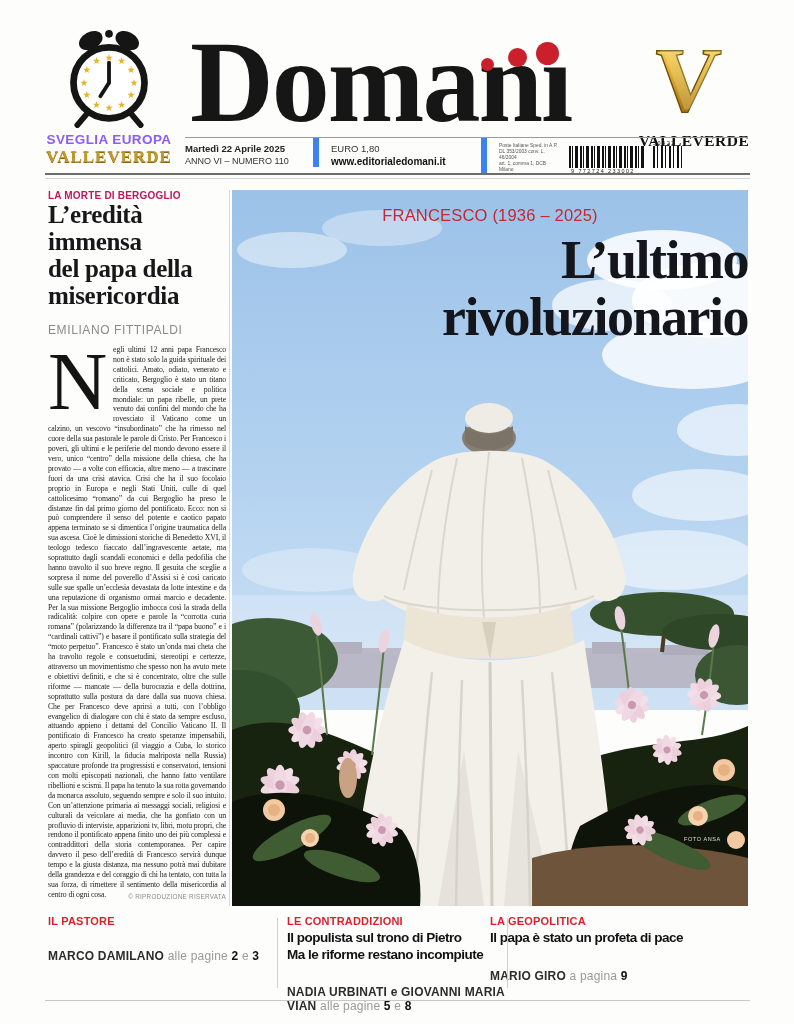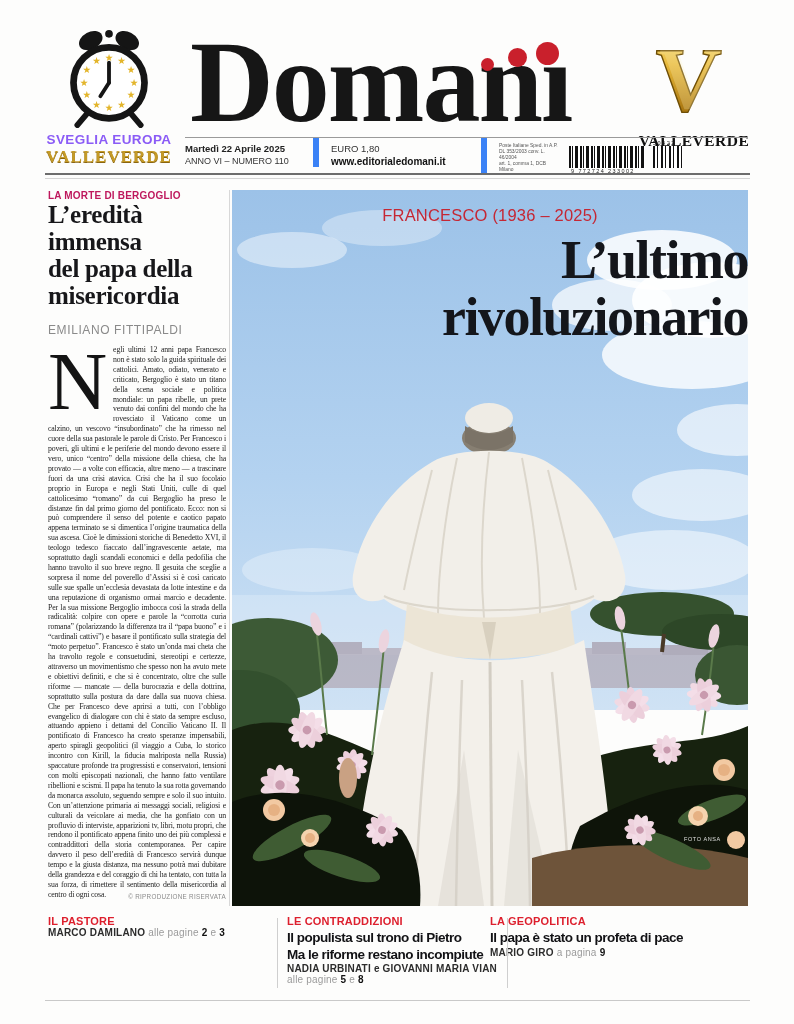--- a/index.html
+++ b/index.html
@@ -64,21 +64,21 @@
            letter-spacing:-1.5px;color:#14161b;}
   .photo-credit{position:absolute;left:452px;top:646px;font-size:5.5px;letter-spacing:.6px;
                 color:rgba(255,255,255,.85);}
 
   
   .teaser{position:absolute;top:915px;}
   .t1{left:48px;width:226px;} .t2{left:287px;width:218px;} .t3{left:490px;width:234px;}
   .t-kicker{font-weight:bold;font-size:11px;letter-spacing:.2px;color:#dd1f2d;}
   .t-title{font-weight:bold;font-size:13.5px;line-height:16.5px;letter-spacing:-.5px;color:#121215;
            margin-top:3px;white-space:nowrap;}
-  .t-by{font-size:10px;letter-spacing:.2px;color:#3a3a3a;margin-top:0;}
+  .t-by{font-size:12px;letter-spacing:.2px;color:#3a3a3a;margin-top:22px;}
   .t-by .lbl{color:#9a9a9a;font-weight:normal;}
   .t-by .au{font-weight:bold;color:#2c2c2c;}
   .t-by .pg{font-weight:bold;color:#111;}
   .t-div{position:absolute;top:918px;width:1px;height:70px;background:#cfcfcf;}
   .t-div1{left:277px;} .t-div2{left:507px;}
   .bottom-rule{position:absolute;left:45px;top:1000px;width:705px;height:1px;background:#c9c9c9;}
 </style>
 </head>
 <body>
 

